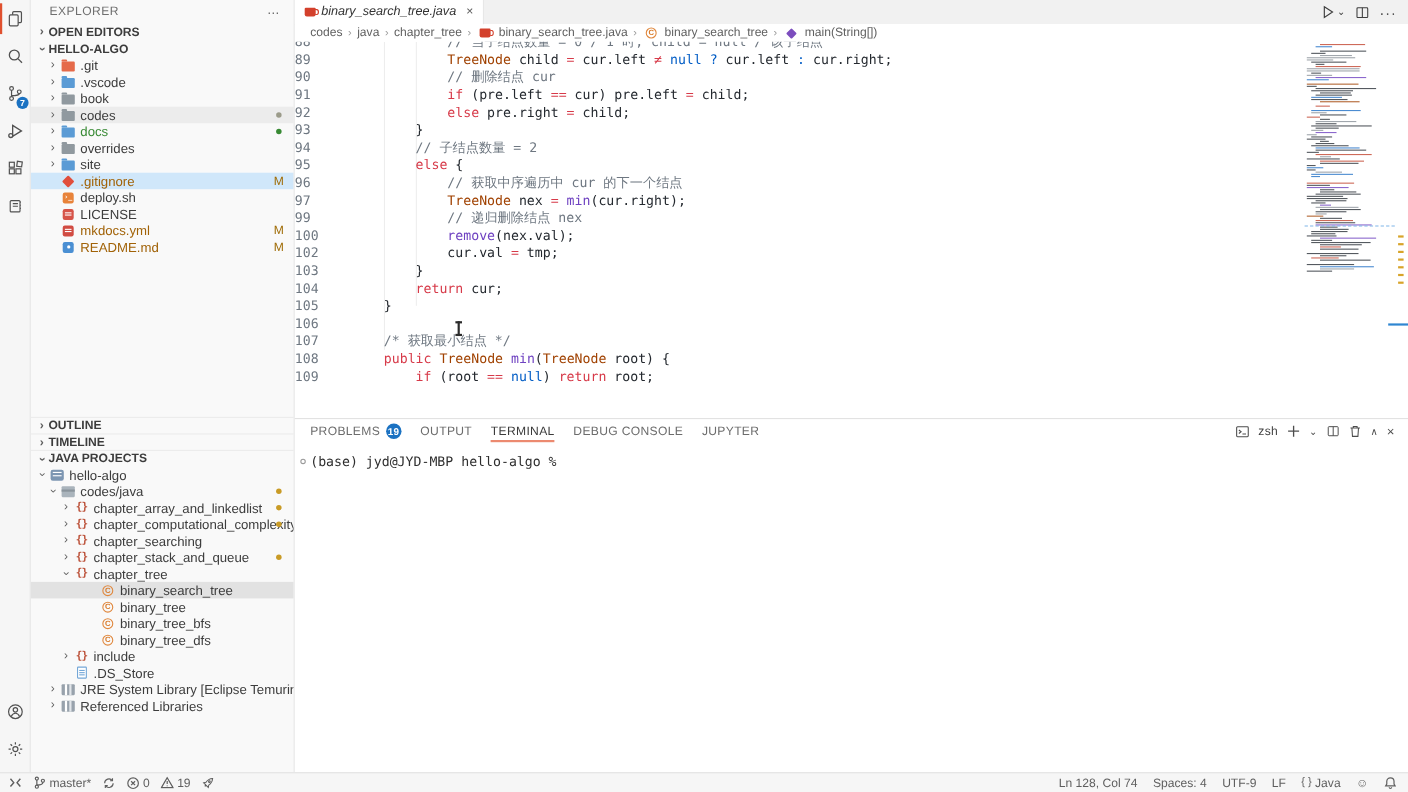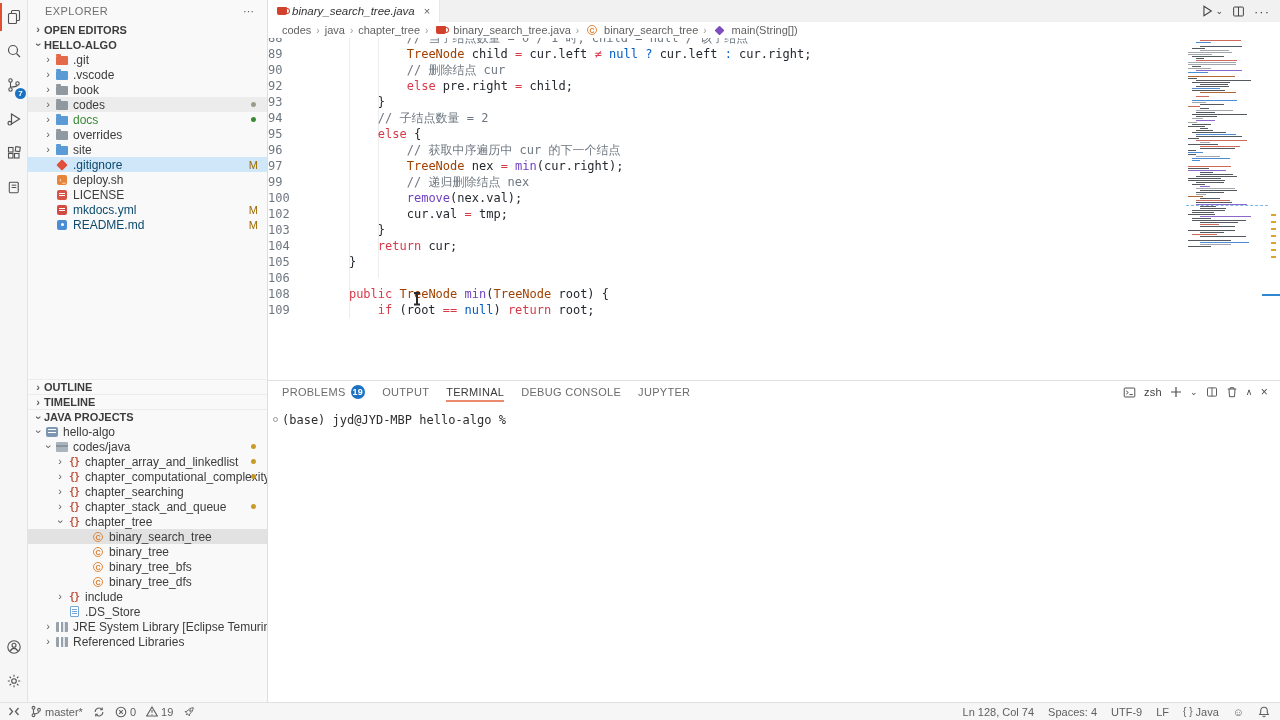--- a/index.html
+++ b/index.html
@@ -30,21 +30,21 @@
     padding-left:4px; color:#3c3c3c; cursor:pointer; }
   .sb-sec.bordered { border-top:1px solid #ececec; }
   .chev { display:inline-block; width:12px; text-align:center; color:#5f5f5f;
     font-size:11px; line-height:11px; flex:none; }
   .chev.d { transform:rotate(90deg); }
   .row { height:15px; display:flex; align-items:center; position:relative; cursor:pointer; white-space:nowrap; }
   .row .lbl { margin-left:3px; }
   .row.bg-hover { background:#ececec; }
   .row.bg-blue  { background:#d0e7fa; }
   .row.bg-gray  { background:#e2e2e2; }
-  .lbl.mod { color:#0c4a6e; }
+  .lbl.mod { color:#a16207; }
   .lbl.added { color:#388a34; }
   .badge-m { position:absolute; right:9px; font-size:11px; color:#9e6a03; }
   .dot { position:absolute; right:11px; width:5px; height:5px; border-radius:50%; }
 
   
   .tico { flex:none; display:inline-flex; align-items:center; justify-content:center;
     width:16px; height:12px; }
   .fold { width:12px; height:9px; border-radius:1px; position:relative; margin-top:1px; }
   .fold::before { content:""; position:absolute; top:-2px; left:0; width:5px; height:2px;
     background:inherit; border-radius:1px 1px 0 0; }
@@ -511,33 +511,35 @@
         </span>
       </div>
 
     <div class="code-area">
       <div class="iguide" style="left:81px;height:280px;"></div>
       <div class="iguide" style="left:110px;height:240px;"></div>
       <div id="code-lines">
           <div class="cl"><span class="num">88</span><span class="ct">            <span class="tk-c">// 当子结点数量 = 0 / 1 时, child = null / 该子结点</span></span></div>
           <div class="cl"><span class="num">89</span><span class="ct">            <span class="tk-t">TreeNode</span><span class="tk-p"> child </span><span class="tk-o">=</span><span class="tk-p"> cur.left </span><span class="tk-o">≠</span><span class="tk-p"> </span><span class="tk-b">null</span><span class="tk-p"> </span><span class="tk-b">?</span><span class="tk-p"> cur.left </span><span class="tk-b">:</span><span class="tk-p"> cur.right;</span></span></div>
           <div class="cl"><span class="num">90</span><span class="ct">            <span class="tk-c">// 删除结点 cur</span></span></div>
+          <div class="cl"><span class="num">91</span><span class="ct">            <span class="tk-k">if</span><span class="tk-p"> (pre.left </span><span class="tk-o">==</span><span class="tk-p"> cur) pre.left </span><span class="tk-o">=</span><span class="tk-p"> child;</span></span></div>
           <div class="cl"><span class="num">92</span><span class="ct">            <span class="tk-k">else</span><span class="tk-p"> pre.right </span><span class="tk-o">=</span><span class="tk-p"> child;</span></span></div>
           <div class="cl"><span class="num">93</span><span class="ct">        <span class="tk-p">}</span></span></div>
           <div class="cl"><span class="num">94</span><span class="ct">        <span class="tk-c">// 子结点数量 = 2</span></span></div>
           <div class="cl"><span class="num">95</span><span class="ct">        <span class="tk-k">else</span><span class="tk-p"> {</span></span></div>
           <div class="cl"><span class="num">96</span><span class="ct">            <span class="tk-c">// 获取中序遍历中 cur 的下一个结点</span></span></div>
           <div class="cl"><span class="num">97</span><span class="ct">            <span class="tk-t">TreeNode</span><span class="tk-p"> nex </span><span class="tk-o">=</span><span class="tk-p"> </span><span class="tk-f">min</span><span class="tk-p">(cur.right);</span></span></div>
           <div class="cl"><span class="num">99</span><span class="ct">            <span class="tk-c">// 递归删除结点 nex</span></span></div>
           <div class="cl"><span class="num">100</span><span class="ct">            <span class="tk-f">remove</span><span class="tk-p">(nex.val);</span></span></div>
           <div class="cl"><span class="num">102</span><span class="ct">            <span class="tk-p">cur.val </span><span class="tk-o">=</span><span class="tk-p"> tmp;</span></span></div>
           <div class="cl"><span class="num">103</span><span class="ct">        <span class="tk-p">}</span></span></div>
           <div class="cl"><span class="num">104</span><span class="ct">        <span class="tk-k">return</span><span class="tk-p"> cur;</span></span></div>
           <div class="cl"><span class="num">105</span><span class="ct">    <span class="tk-p">}</span></span></div>
           <div class="cl"><span class="num">106</span><span class="ct"></span></div>
+          <div class="cl"><span class="num">107</span><span class="ct">    <span class="tk-c">/* 获取最小结点 */</span></span></div>
           <div class="cl"><span class="num">108</span><span class="ct">    <span class="tk-k">public</span><span class="tk-p"> </span><span class="tk-t">TreeNode</span><span class="tk-p"> </span><span class="tk-f">min</span><span class="tk-p">(</span><span class="tk-t">TreeNode</span><span class="tk-p"> root) {</span></span></div>
           <div class="cl"><span class="num">109</span><span class="ct">        <span class="tk-k">if</span><span class="tk-p"> (root </span><span class="tk-o">==</span><span class="tk-p"> </span><span class="tk-b">null</span><span class="tk-p">) </span><span class="tk-k">return</span><span class="tk-p"> root;</span></span></div>
         </div>
       <div class="minimap" id="minimap">
           <div class="mm-row">
             <div class="mm-bar" style="background: rgb(194, 69, 47); margin-left: 14px; width: 41px;"></div>
           </div>
           <div class="mm-row">
             <div class="mm-bar" style="background: rgb(31, 111, 197); margin-left: 10px; width: 15px;"></div>
           </div>

